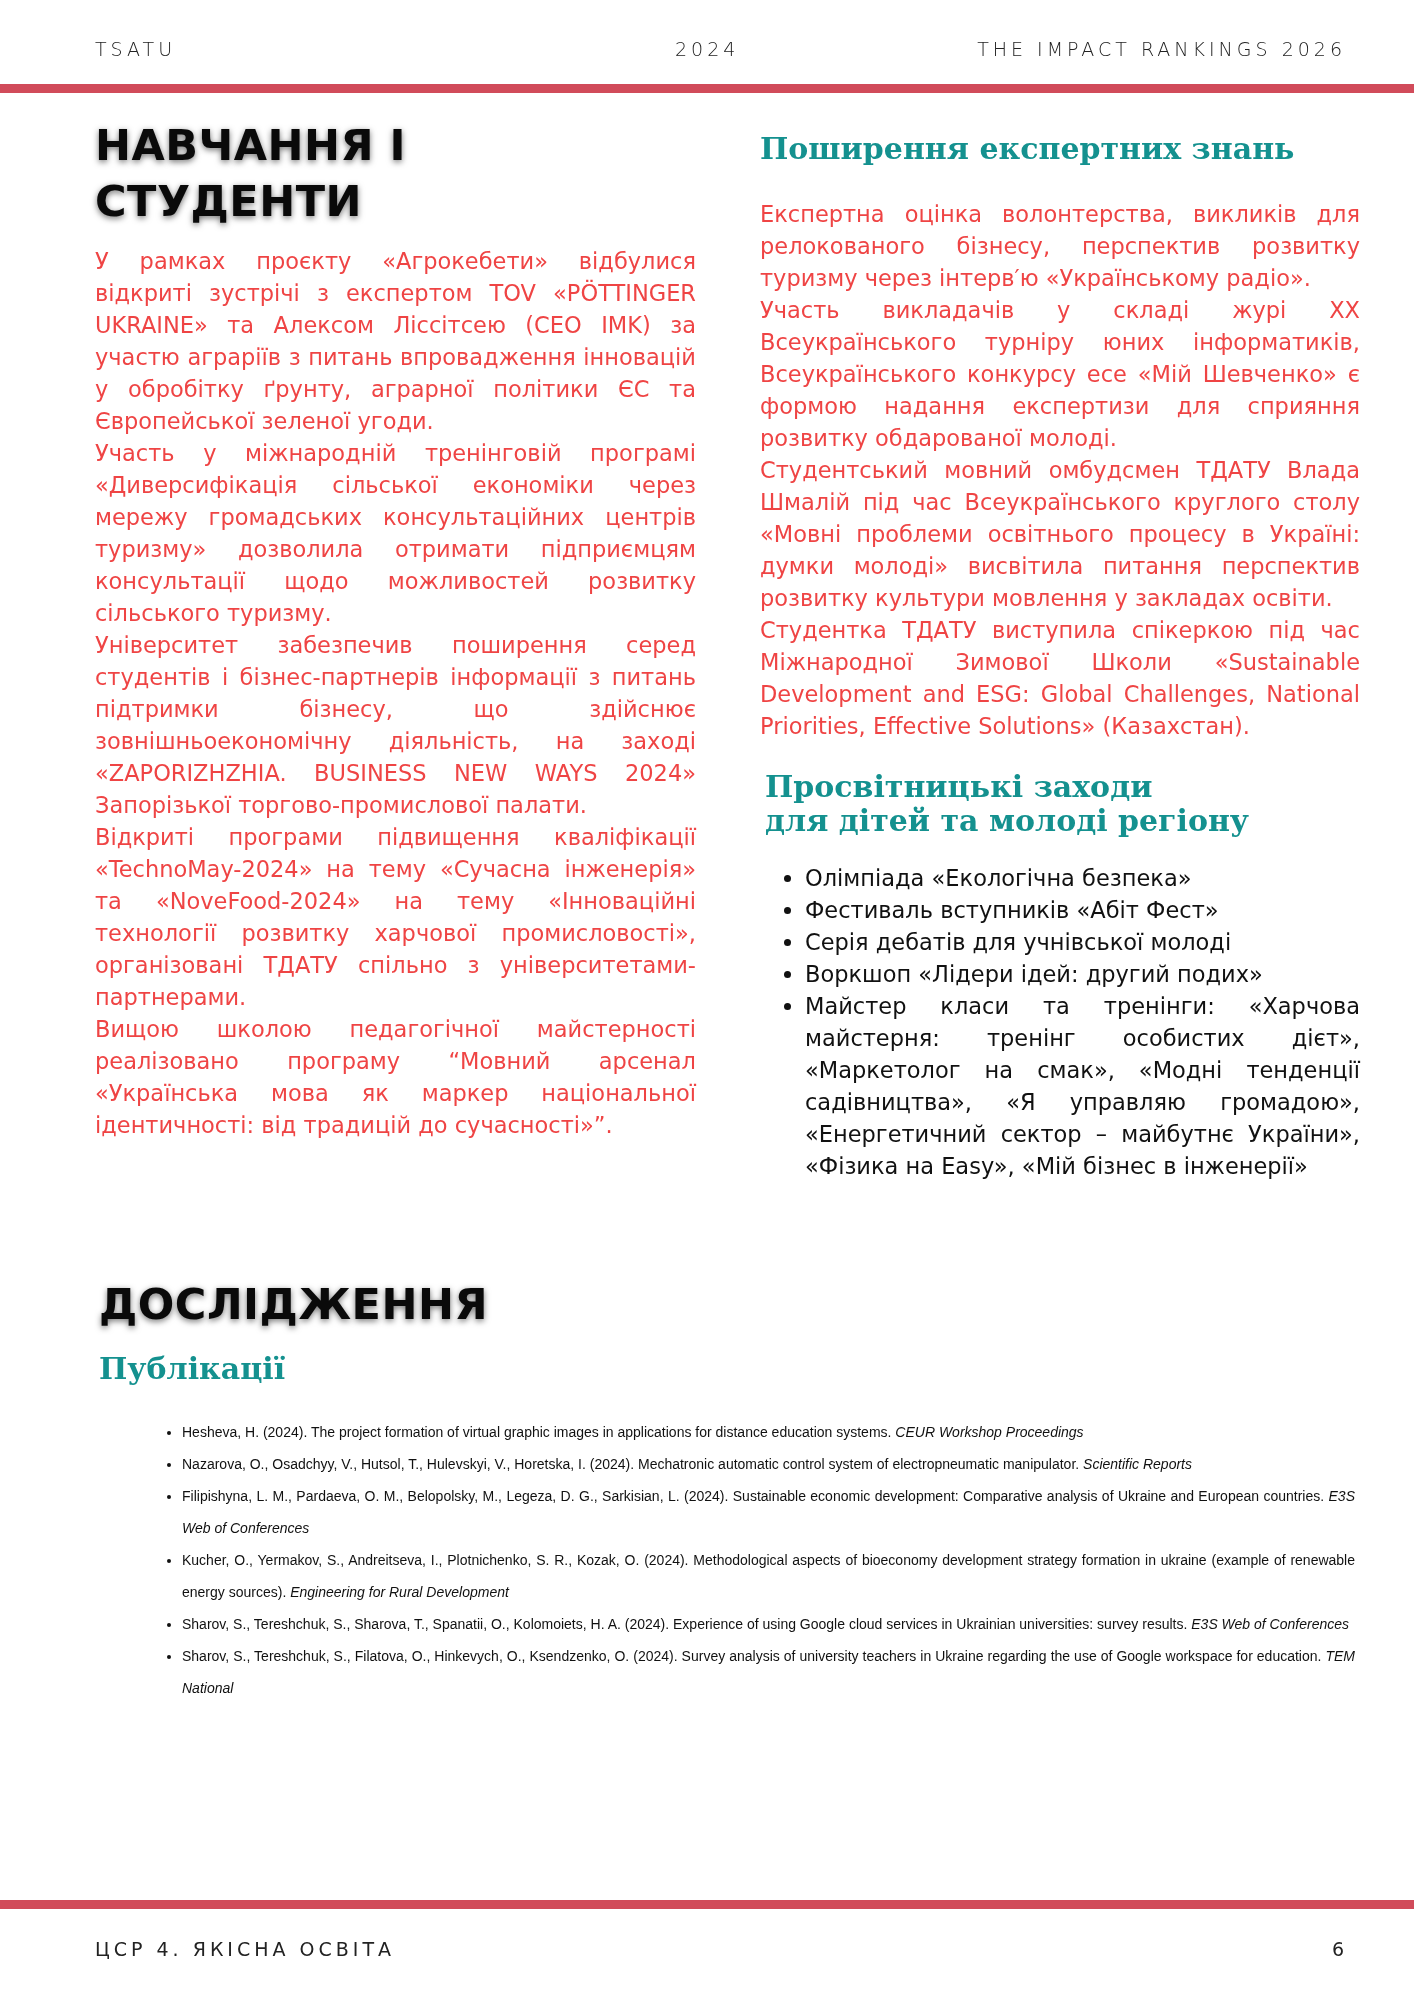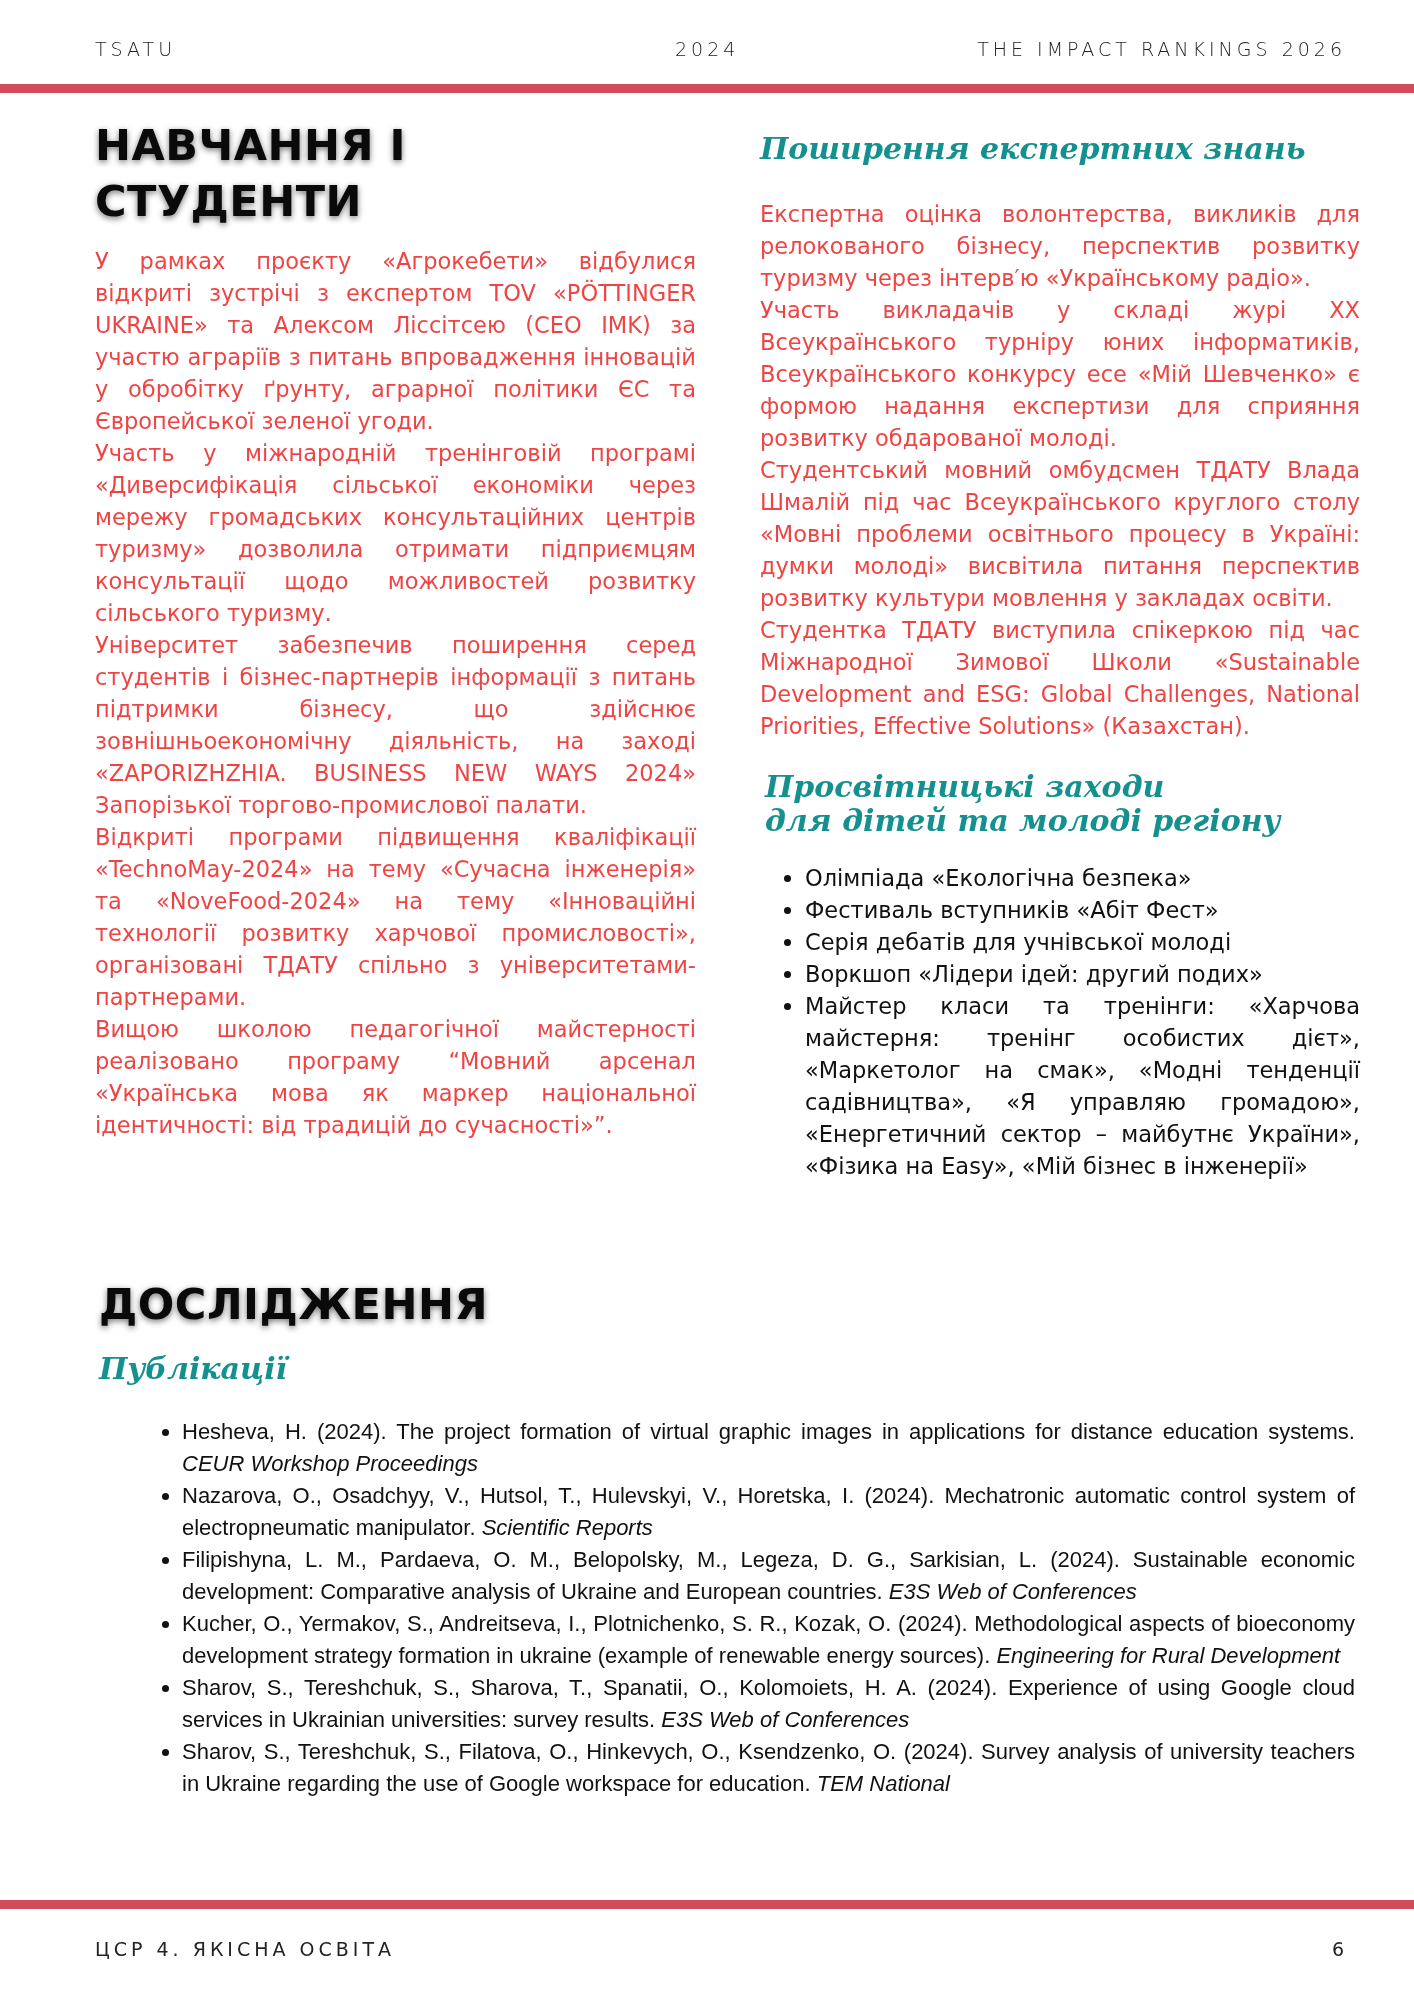--- a/index.html
+++ b/index.html
@@ -7,29 +7,29 @@
 
   .topbar { position: absolute; left: 0; top: 0; width: 1414px; height: 88px; }
   .topbar .t { position: absolute; top: 38px; font-family: "DejaVu Sans", sans-serif; font-size: 19px; letter-spacing: 4px; color: #222; font-weight: 300; }
   .redbar { position: absolute; left: 0; width: 1414px; height: 9px; background: #d14b5a; }
 
   .col { position: absolute; }
   .left { left: 95px; top: 117px; width: 601px; }
   .right { left: 760px; top: 128px; width: 600px; }
 
   .h1 { font-family: "DejaVu Sans", sans-serif; font-weight: bold; font-size: 43px; line-height: 56px; color: #0a0a0a; text-shadow: 0 2px 6px rgba(0,0,0,0.55); margin: 0; letter-spacing: 0.5px; }
-  .h2 { font-family: "DejaVu Serif", serif; font-style: italic; font-weight: bold; font-size: 30px; line-height: 34px; color: #14918f; margin: 0; }
+  .h2 { font-family: "DejaVu Serif", serif; font-weight: bold; font-size: 30px; line-height: 34px; color: #14918f; margin: 0; }
 
   .para { font-size: 22.5px; line-height: 32px; text-align: justify; margin: 0; color: #ef4444; }
 
   ul.bullets { margin: 0; padding-left: 45px; font-size: 22.5px; line-height: 32px; }
   ul.bullets li { text-align: justify; margin: 0; }
 
   .pubs { position: absolute; left: 140px; top: 1416px; width: 1215px; }
-  .pubs ul { margin: 0; padding-left: 42px; font-family: "Liberation Sans", sans-serif; font-size: 22px; line-height: 32px; color: #111; }
+  .pubs ul { margin: 0; padding-left: 42px; font-family: "Liberation Sans", sans-serif; font-size: 14px; line-height: 32px; color: #111; }
   .pubs li { text-align: justify; }
   .pubs .journal { font-style: italic; }
 
   .footer .t { position: absolute; top: 1938px; font-size: 19px; letter-spacing: 4px; color: #222; }
 </style>
 </head>
 <body>
 
 <div class="topbar">
   <span class="t" style="left:95px;">TSATU</span>

